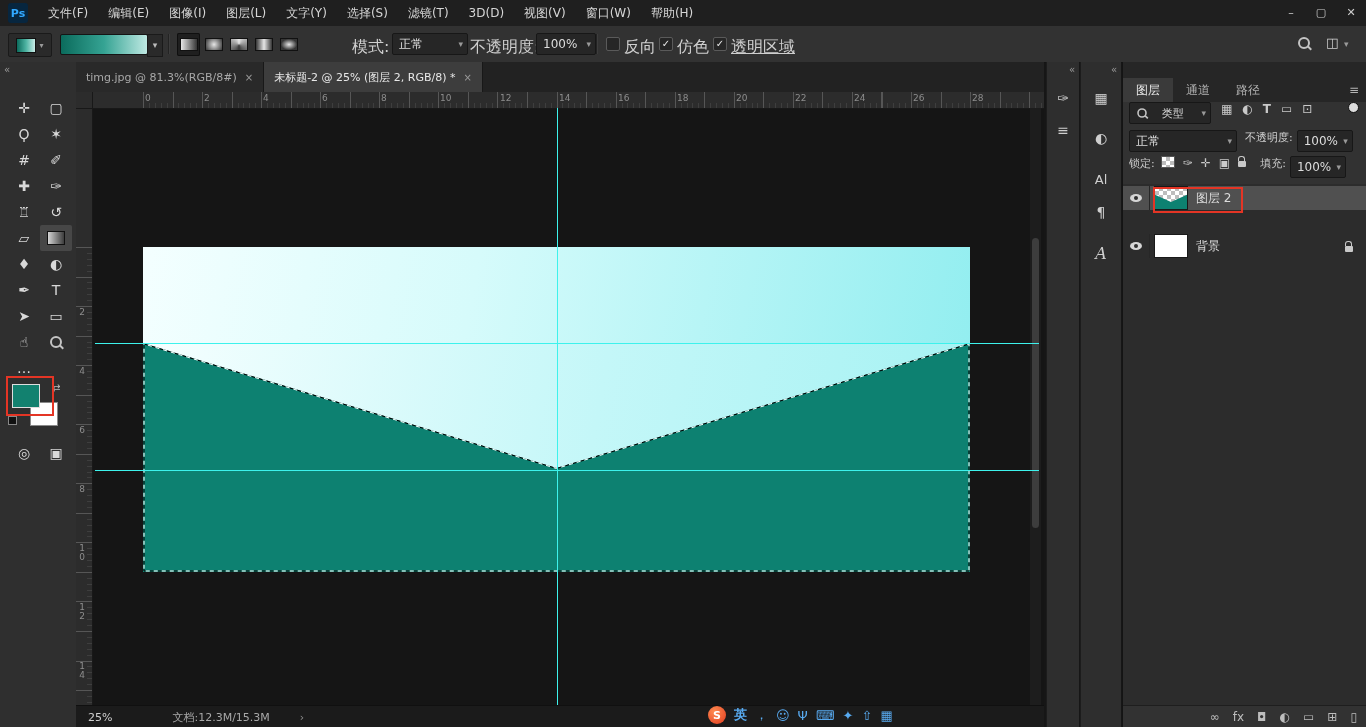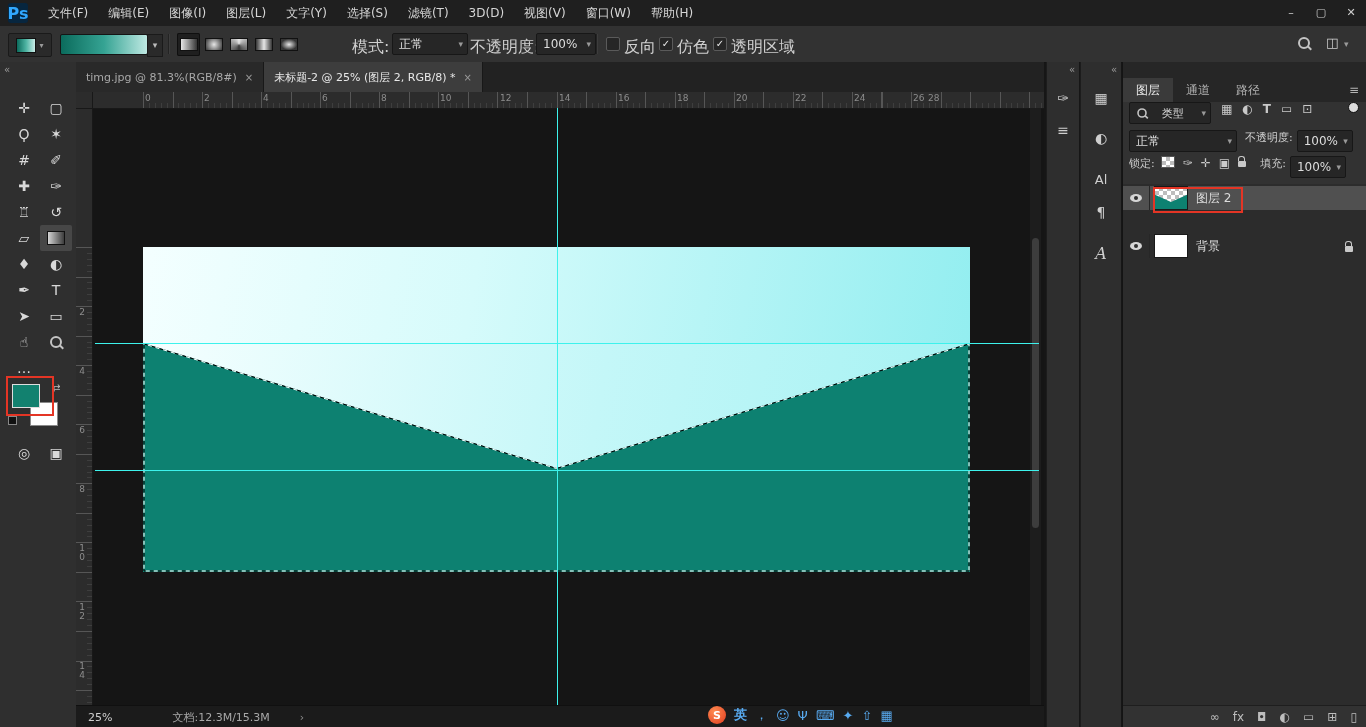--- a/index.html
+++ b/index.html
@@ -2,21 +2,21 @@
 <html><head>
 <meta charset="utf-8">
 <style>
   html,body{margin:0;padding:0;background:#000;}
   body{font-family:"DejaVu Sans","Liberation Sans",sans-serif;}
   .app{position:relative;width:1366px;height:727px;background:#161616;overflow:hidden;color:#ccc;font-size:12px;}
   .abs{position:absolute;}
 
   
   .menubar{position:absolute;left:0;top:0;width:1366px;height:26px;background:#1f1f1f;display:flex;align-items:center;border-bottom:1px solid #101010;}
-  .ps-logo{width:20px;height:20px;margin:0 10px 0 8px;background:#07263f;color:#31a8ff;font-weight:bold;font-size:16px;display:flex;align-items:center;justify-content:center;border-radius:3px;}
+  .ps-logo{width:20px;height:20px;margin:0 10px 0 8px;background:#07263f;color:#31a8ff;font-weight:bold;font-size:11px;display:flex;align-items:center;justify-content:center;border-radius:3px;}
   .mi{color:#d6d6d6;font-size:12px;padding:0 10px;line-height:26px;cursor:default;}
   .wc{position:absolute;right:0;top:0;height:26px;display:flex;}
   .wc span{width:30px;text-align:center;line-height:26px;color:#cfcfcf;font-size:11px;}
 
   
   .optionsbar{position:absolute;left:0;top:26px;width:1366px;height:36px;background:#323232;border-bottom:1px solid #141414;}
   .minigrad{display:inline-block;width:18px;height:13px;background:linear-gradient(90deg,#0b6b5c,#4db3a2,#c9ece7);border:1px solid #111;}
   .presetbox{position:absolute;left:8px;top:7px;width:42px;height:22px;background:#2a2a2a;border:1px solid #1a1a1a;border-radius:2px;display:flex;align-items:center;justify-content:center;gap:3px;}
   .gradprev{position:absolute;left:60px;top:8px;width:86px;height:19px;border:1px solid #151515;border-radius:2px;background:linear-gradient(90deg,#0b6b5c,#35a393,#bfe9e3);}
   .gradarrow{position:absolute;left:147px;top:8px;width:14px;height:21px;background:#2a2a2a;border:1px solid #1a1a1a;color:#bbb;font-size:9px;text-align:center;line-height:21px;}
@@ -150,21 +150,21 @@
     <div class="pill abs" style="left:536px;top:7px;width:48px;">
       <span>100%</span>
       <span class="arw">▾</span>
     </div>
     <div class="vdiv" style="left:596px;"></div>
     <span class="cb abs" style="left:606px;top:11px;"></span>
     <span class="lbl abs" style="left:624px;top:11px;">反向</span>
     <span class="cb abs" style="left:659px;top:11px;">✓</span>
     <span class="lbl abs" style="left:677px;top:11px;">仿色</span>
     <span class="cb abs" style="left:713px;top:11px;">✓</span>
-    <span class="lbl abs" style="left:731px;top:11px;">透明区域</span>
+    <span class="lbl abs" style="left:731px;top:11px;text-decoration:underline;">透明区域</span>
     <span class="mag abs" style="left:1298px;top:11px;"></span>
     <span class="abs" style="left:1326px;top:9px;color:#cfcfcf;font-size:13px;">◫</span>
     <span class="abs" style="left:1344px;top:13px;color:#9a9a9a;font-size:9px;">▾</span>
   </div>
 
   <div class="toolbar">
     <span class="tbhead">«</span>
     <span class="tool" style="left:8px;top:33px;">✛</span>
     <span class="tool" style="left:40px;top:33px;">▢</span>
     <span class="tool" style="left:8px;top:59px;">Ϙ</span>
@@ -224,21 +224,21 @@
     <span class="num" style="left:305px;top:2px;">8</span>
     <span class="num" style="left:364px;top:2px;">10</span>
     <span class="num" style="left:424px;top:2px;">12</span>
     <span class="num" style="left:483px;top:2px;">14</span>
     <span class="num" style="left:542px;top:2px;">16</span>
     <span class="num" style="left:601px;top:2px;">18</span>
     <span class="num" style="left:660px;top:2px;">20</span>
     <span class="num" style="left:719px;top:2px;">22</span>
     <span class="num" style="left:778px;top:2px;">24</span>
     <span class="num" style="left:837px;top:2px;">26</span>
-    <span class="num" style="left:852px;top:2px;">28</span>
+    <span class="num" style="left:896px;top:2px;">28</span>
     <span class="vnum" style="left:2px;top:216px;">2</span>
     <span class="vnum" style="left:2px;top:275px;">4</span>
     <span class="vnum" style="left:2px;top:334px;">6</span>
     <span class="vnum" style="left:2px;top:393px;">8</span>
     <span class="vnum" style="left:2px;top:452px;">10</span>
     <span class="vnum" style="left:2px;top:511px;">12</span>
     <span class="vnum" style="left:2px;top:570px;">14</span>
 
     <div class="abs" style="left:67px;top:155px;width:827px;height:96px;background:linear-gradient(100deg,#f4ffff 0%,#d6fbfb 40%,#93eef0 100%);z-index:2;"></div>
     <div class="abs" style="left:67px;top:251px;width:827px;height:229px;background:#0d8171;clip-path:polygon(0 0,50% 54.6%,100% 0,100% 100%,0 100%);z-index:2;"></div>

